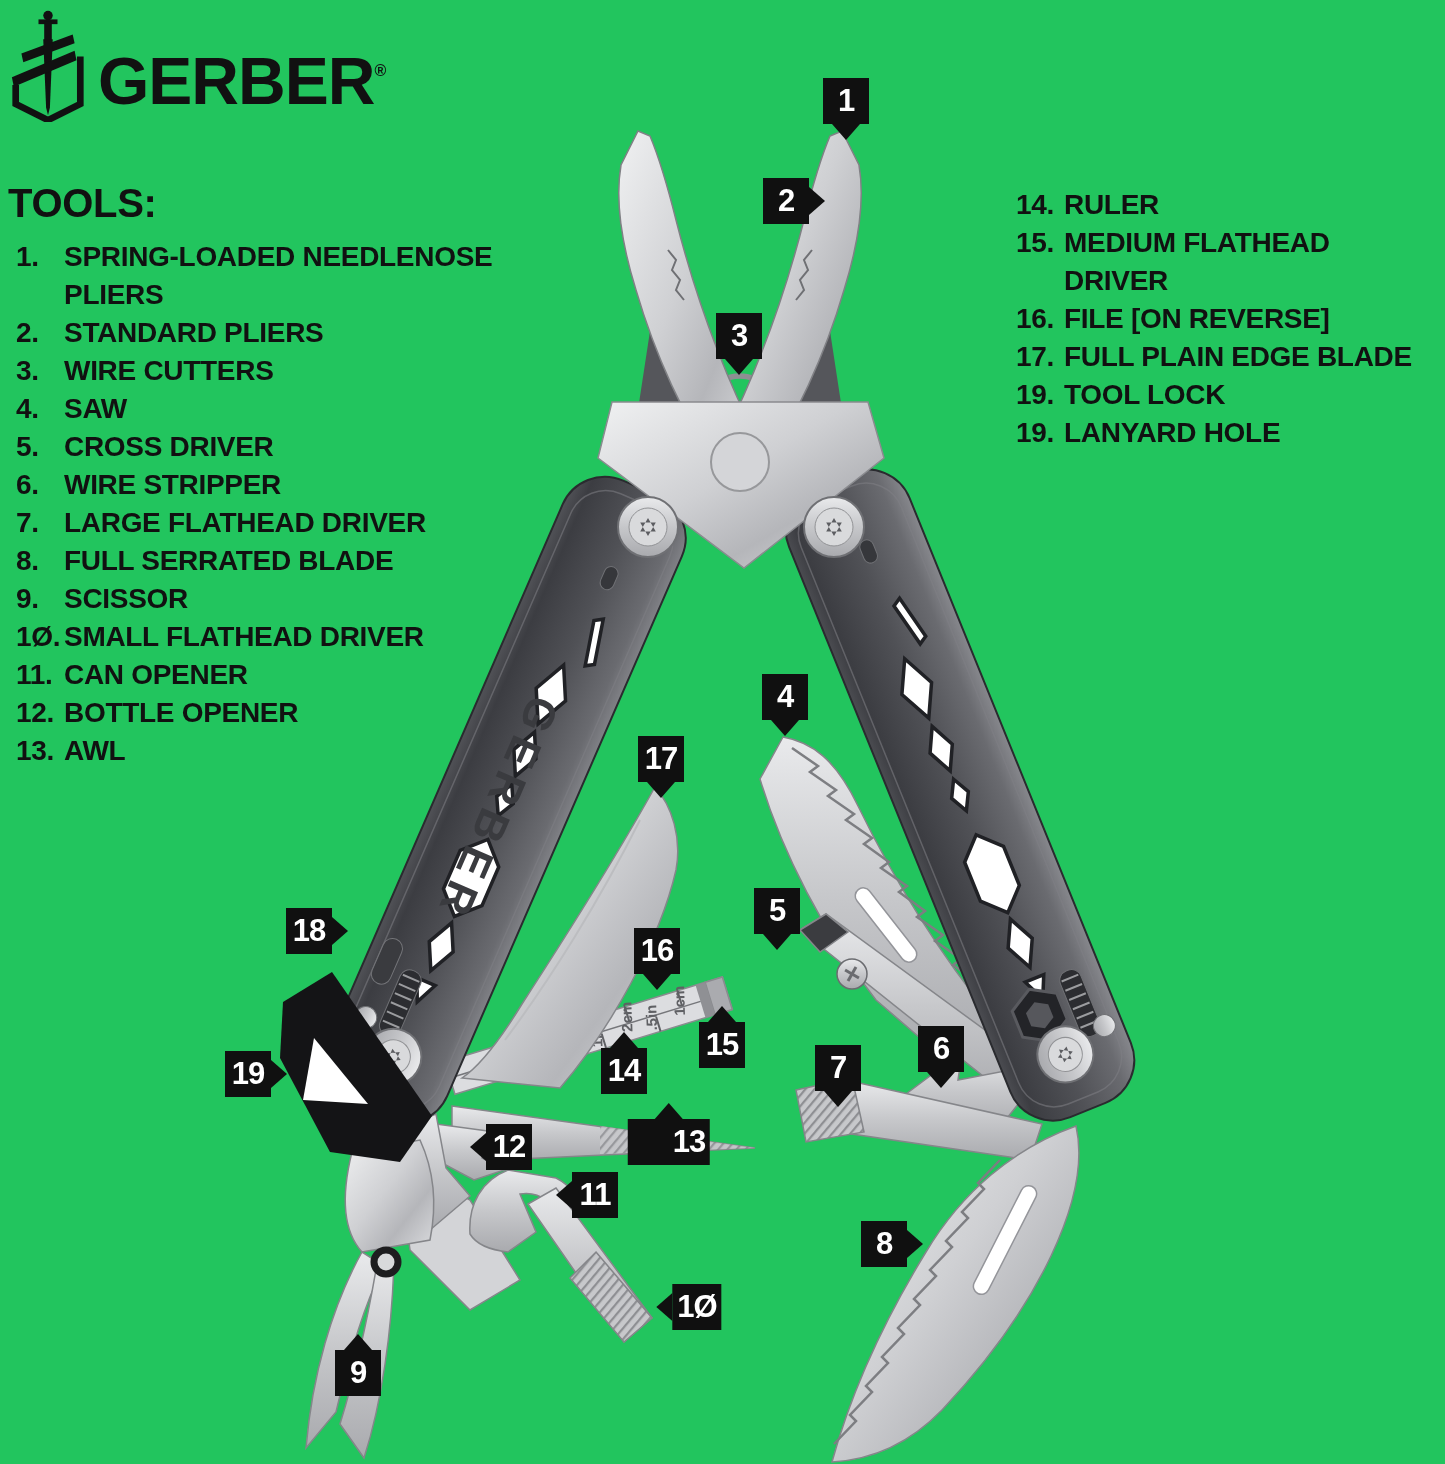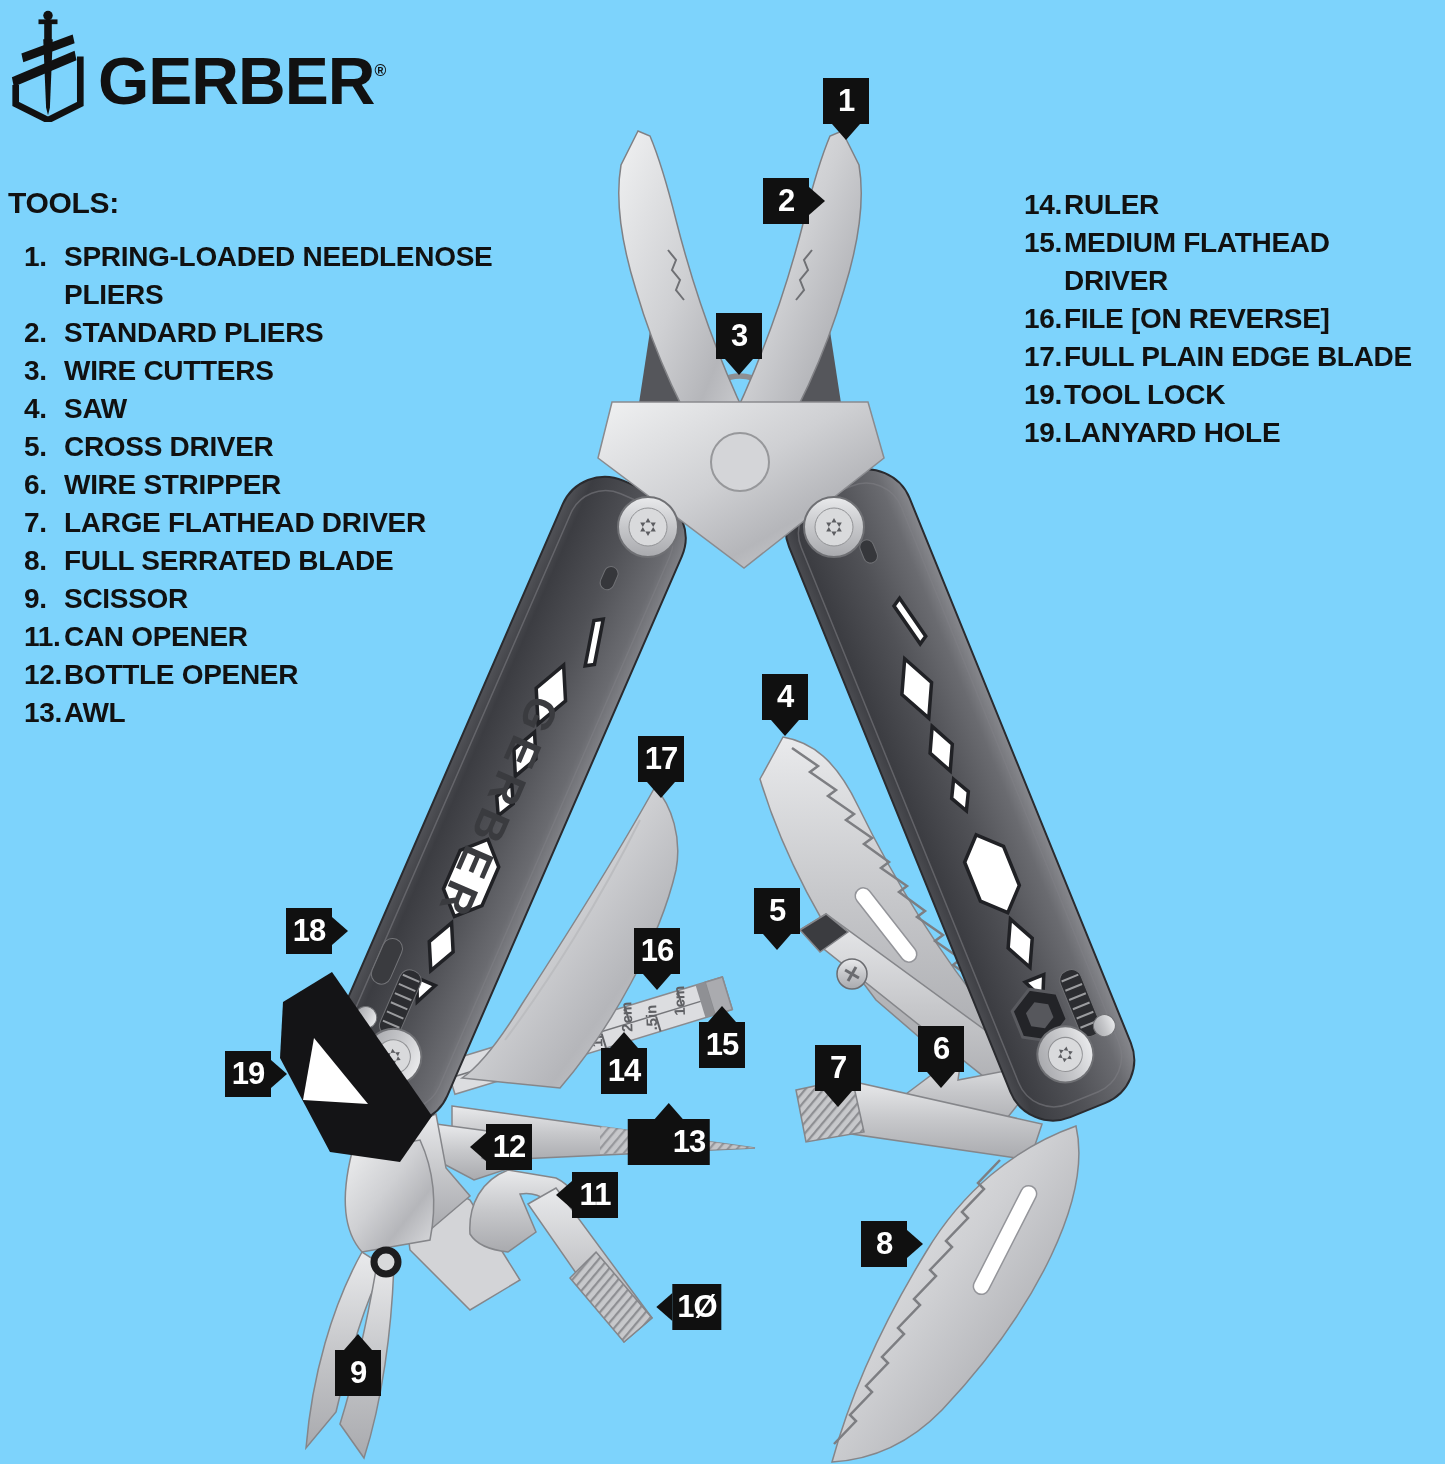--- a/index.html
+++ b/index.html
@@ -1,31 +1,31 @@
 <!DOCTYPE html>
 <html><head>
 <meta charset="utf-8">
 <style>
   html,body{margin:0;padding:0;background:#ffffff;}
-  .stage{position:relative;width:1445px;height:1464px;background:#7dd3fc;overflow:hidden;
+  .stage{position:relative;width:1445px;height:1464px;background:#22c55e;overflow:hidden;
          font-family:"Liberation Sans",sans-serif;color:#111;}
   
   .logo{position:absolute;left:10px;top:8px;display:flex;z-index:3;}
   .logo .mark{width:76px;height:114px;}
   .brand-wrap{margin-left:12px;margin-top:40px;white-space:nowrap;}
   .brand{font-size:66px;font-weight:bold;letter-spacing:-1px;line-height:1;color:#111;}
   .reg{font-size:16px;font-weight:bold;vertical-align:28px;}
   
   .tool-list{position:absolute;z-index:2;font-weight:bold;font-size:28px;line-height:38px;letter-spacing:-0.3px;}
   #panel-left{left:8px;top:184px;width:500px;}
   #panel-right{left:1008px;top:186px;width:412px;}
-  .list-heading{font-size:30px;margin-bottom:16px;}
+  .list-heading{font-size:40px;margin-bottom:16px;}
   ol.tlist{list-style:none;margin:0;padding:0;}
   ol.tlist li{position:relative;padding-left:56px;}
-  ol.tlist li .num{position:absolute;left:16px;top:0;}
+  ol.tlist li .num{position:absolute;left:8px;top:0;}
   
   .callout{position:absolute;z-index:5;background:#101010;color:#fff;
            height:46px;min-width:46px;padding:0 5px;box-sizing:border-box;
            display:flex;align-items:center;justify-content:center;
            font-weight:bold;font-size:31px;letter-spacing:-1px;
            transform:translate(-50%,-50%);}
   .callout::after{content:"";position:absolute;width:0;height:0;}
   .tail-down::after{top:100%;left:50%;margin-left:-14px;
       border-left:14px solid transparent;border-right:14px solid transparent;border-top:16px solid #101010;}
   .tail-up::after{bottom:100%;left:50%;margin-left:-14px;
@@ -63,20 +63,21 @@
     <ol class="tlist" id="list-left">
         <li><span class="num">1.</span><span>SPRING-LOADED NEEDLENOSE PLIERS</span></li>
         <li><span class="num">2.</span><span>STANDARD PLIERS</span></li>
         <li><span class="num">3.</span><span>WIRE CUTTERS</span></li>
         <li><span class="num">4.</span><span>SAW</span></li>
         <li><span class="num">5.</span><span>CROSS DRIVER</span></li>
         <li><span class="num">6.</span><span>WIRE STRIPPER</span></li>
         <li><span class="num">7.</span><span>LARGE FLATHEAD DRIVER</span></li>
         <li><span class="num">8.</span><span>FULL SERRATED BLADE</span></li>
         <li><span class="num">9.</span><span>SCISSOR</span></li>
+        <li><span class="num">1Ø.</span><span>SMALL FLATHEAD DRIVER</span></li>
         <li><span class="num">11.</span><span>CAN OPENER</span></li>
         <li><span class="num">12.</span><span>BOTTLE OPENER</span></li>
         <li><span class="num">13.</span><span>AWL</span></li>
       </ol>
   </div>
 
   <div class="tool-list" id="panel-right">
     <ol class="tlist" id="list-right">
         <li><span class="num">14.</span><span>RULER</span></li>
         <li><span class="num">15.</span><span>MEDIUM FLATHEAD DRIVER</span></li>

